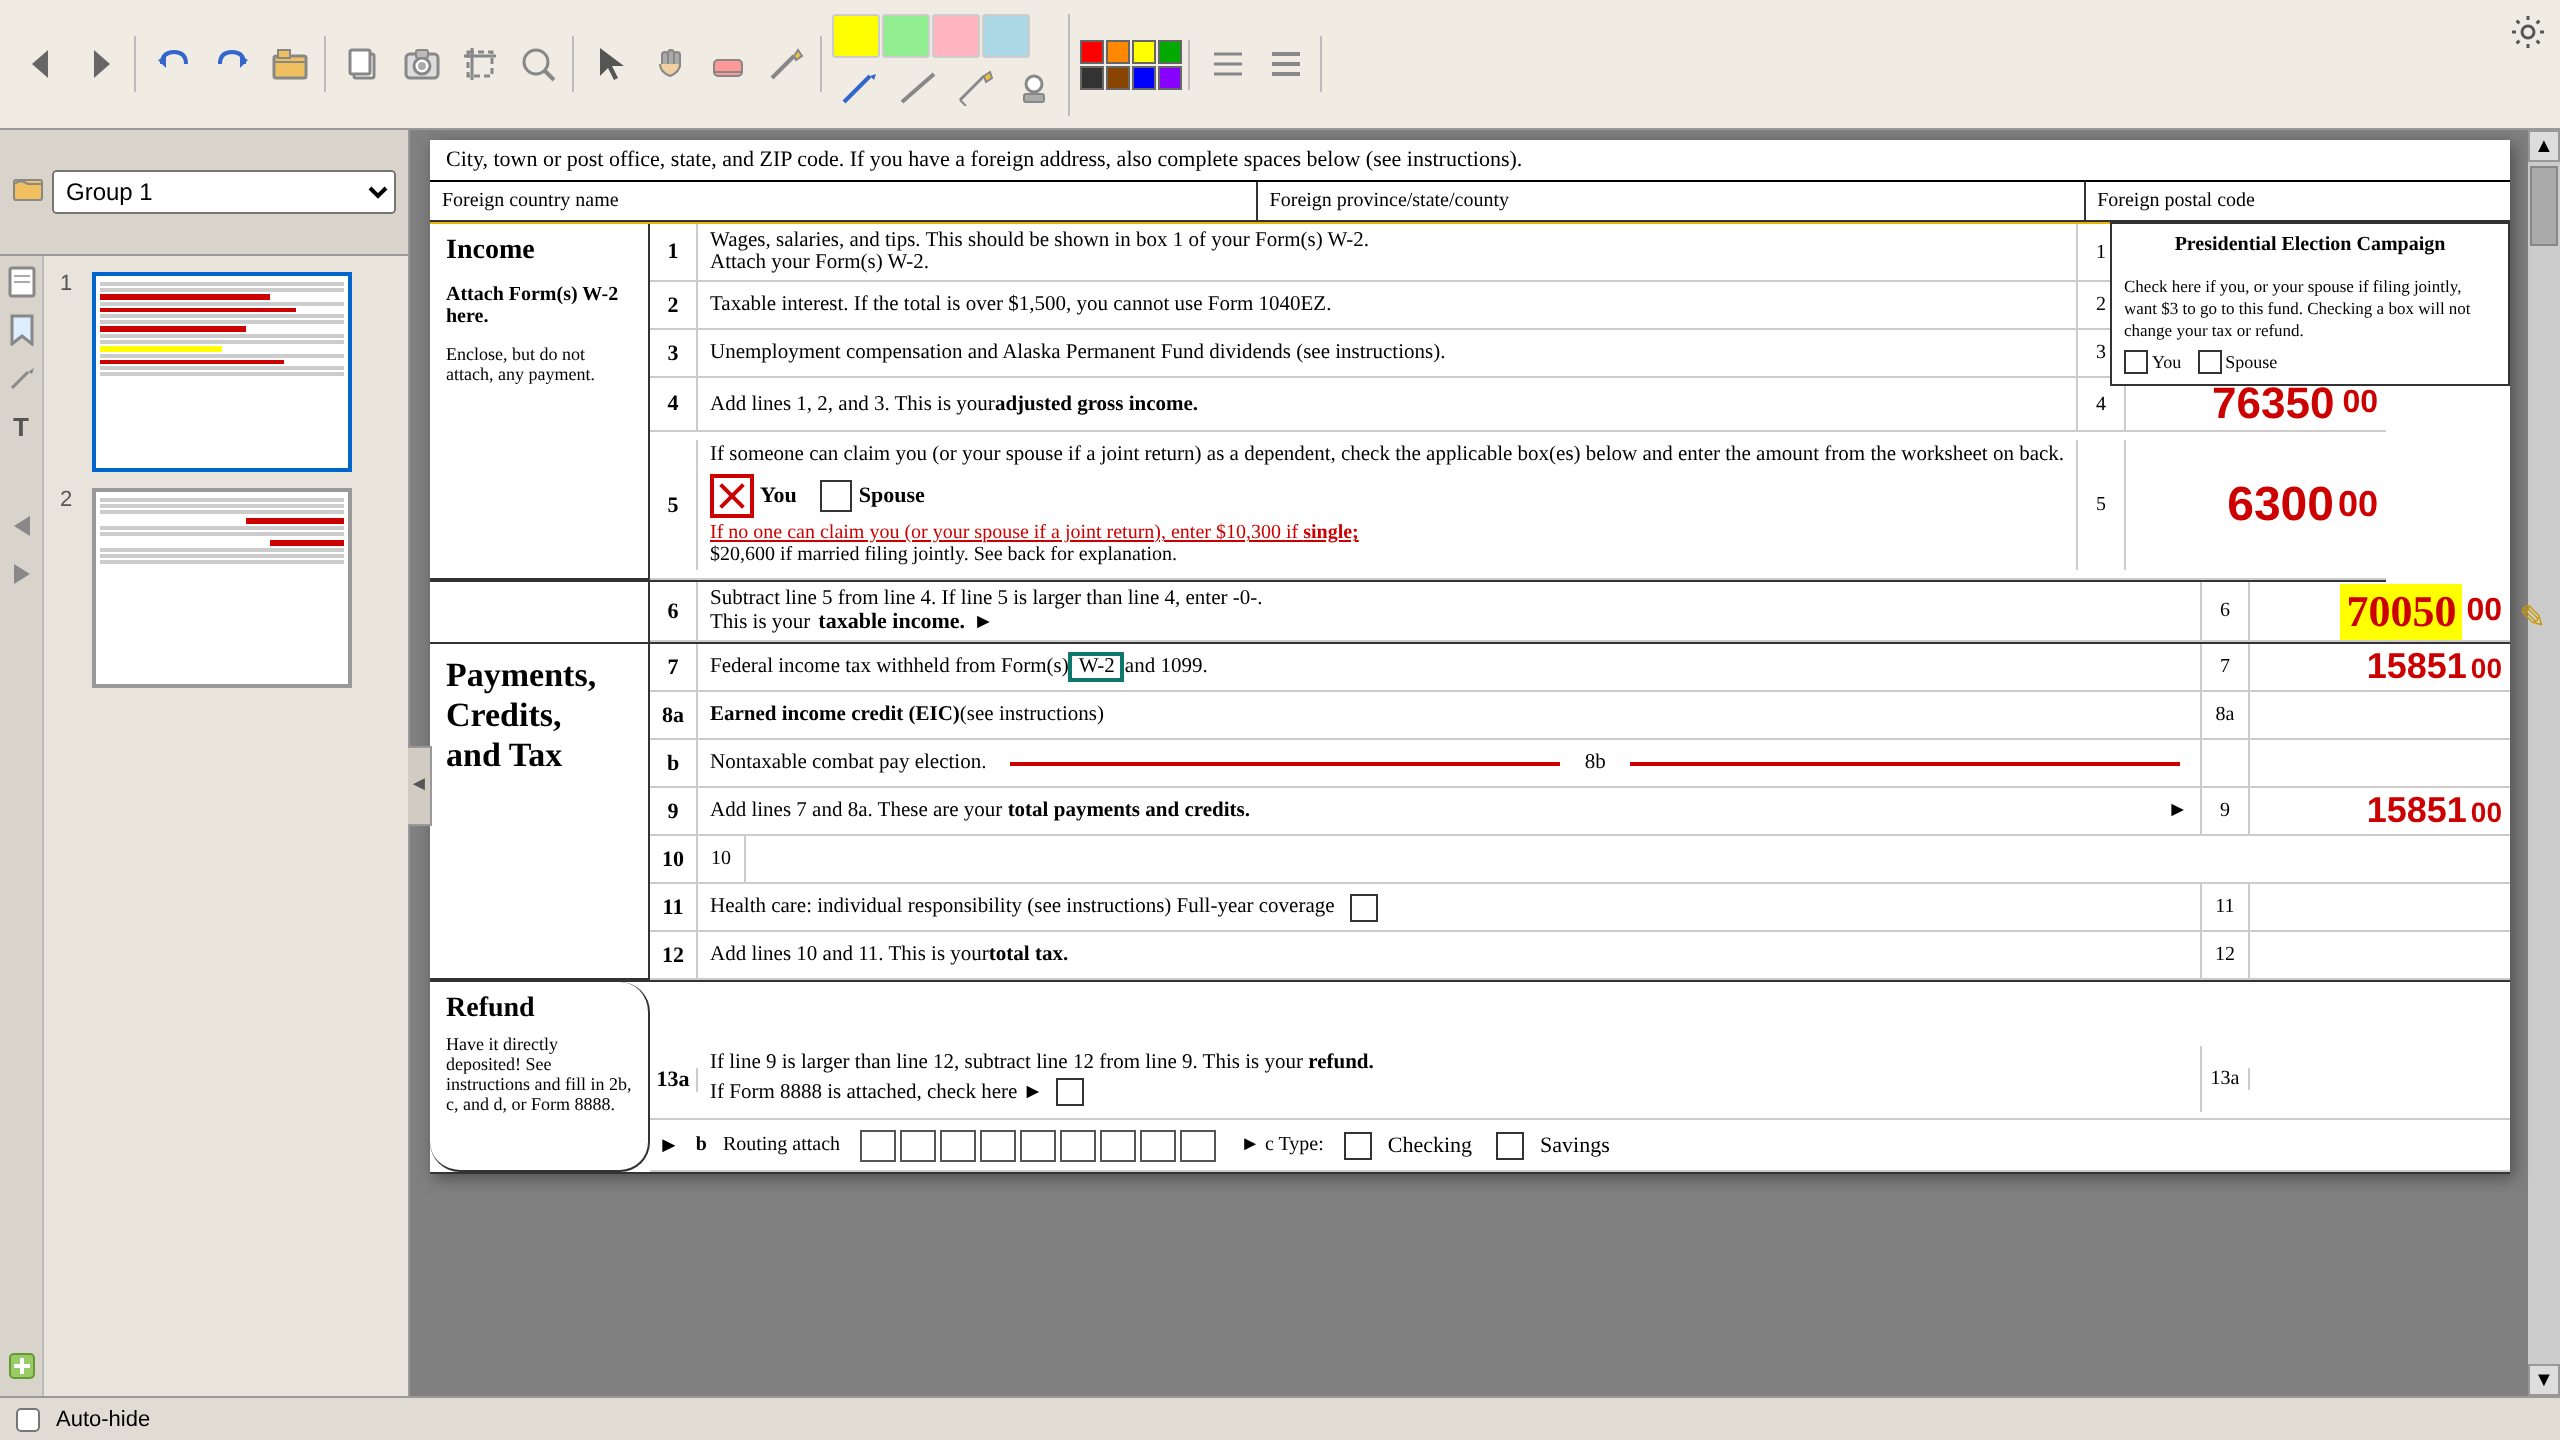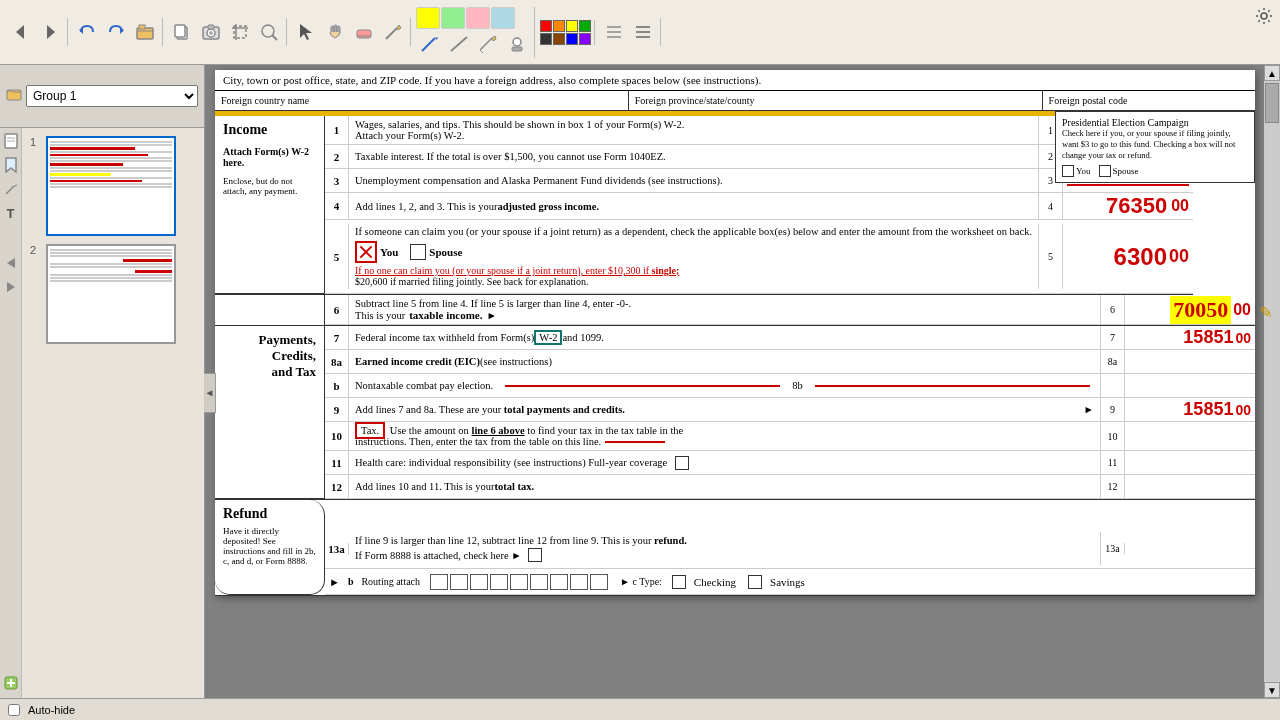--- a/index.html
+++ b/index.html
@@ -679,35 +679,35 @@
         <span>Foreign province/state/county</span>
       </div>
       <div class="foreign-col" style="flex:1;">
         <span>Foreign postal code</span>
       </div>
     </div>
 
     <div style="position:relative;display:flex;">
 
       <div style="position:absolute;right:0;top:0;width:200px;background:white;border:1px solid #333;padding:5px 6px;font-size:9px;z-index:5;">
-        <div style="font-weight:normal;font-size:10px;margin-bottom:0;">Presidential Election Campaign</div>
+        <div style="font-weight:bold;font-size:10px;text-align:center;margin-bottom:10px;">Presidential Election Campaign</div>
         <div style="font-size:8.5px;line-height:1.3;">Check here if you, or your spouse if filing jointly, want $3 to go to this fund. Checking a box will not change your tax or refund.</div>
         <div style="display:flex;gap:8px;margin-top:4px;align-items:center;">
           <div style="display:flex;align-items:center;gap:2px;">
             <div class="check-box"></div>
             <span>You</span>
           </div>
           <div style="display:flex;align-items:center;gap:2px;">
             <div class="check-box"></div>
             <span>Spouse</span>
           </div>
         </div>
       </div>
 
-      <div class="section-container" style="border-bottom:1px solid #333;border-top:5px solid #eab308;">
+      <div class="section-container" style="border-bottom:1px solid #333;border-top:1px solid #eab308;">
         <div class="section-label">
           <div class="section-title">Income</div>
           <div style="height:8px;"></div>
           <div class="section-bold">Attach Form(s) W-2 here.</div>
           <div style="height:8px;"></div>
           <div style="font-size:9px;">Enclose, but do not attach, any payment.</div>
         </div>
         <div class="rows-area">
 
           <div class="form-row">
@@ -798,21 +798,21 @@
             <span class="handwritten" style="font-size:16px;margin-left:2px;">00</span>
 
             <span style="position:absolute;right:-18px;top:8px;color:#cc9900;font-size:16px;">✎</span>
           </div>
         </div>
       </div>
     </div>
 
     <div style="display:flex;border-bottom:1px solid #333;">
       <div class="section-label" style="padding:6px 8px;">
-        <div style="font-weight:bold;font-size:13px;text-align:right;">Payments,<br>Credits,<br>and Tax</div>
+        <div style="font-weight:bold;font-size:17px;">Payments,<br>Credits,<br>and Tax</div>
       </div>
       <div class="rows-area">
 
         <div class="form-row">
           <div class="row-num">7</div>
           <div class="row-desc">
             Federal income tax withheld from Form(s) <span class="red-box">W-2</span> and 1099.
           </div>
           <div class="row-ref">7</div>
           <div class="row-amount">
@@ -848,30 +848,20 @@
           </div>
           <div class="row-ref">9</div>
           <div class="row-amount">
             <span class="handwritten hw-small">15851</span>
             <span class="handwritten" style="font-size:14px;margin-left:2px;">00</span>
           </div>
         </div>
 
         <div class="form-row">
           <div class="row-num">10</div>
-          <div class="row-desc" style="flex-direction:column;align-items:flex-start;">
-            <div>
-              <span class="red-box-tax">Tax.</span>
-              <span>Use the amount on <span class="bold underline">line 6 above</span> to find your tax in the tax table in the</span>
-            </div>
-            <div style="display:flex;align-items:center;gap:4px;">
-              <span>instructions. Then, enter the tax from the table on this line.</span>
-              <span style="height:2px;background:#cc0000;display:inline-block;width:60px;"></span>
-            </div>
-          </div>
           <div class="row-ref">10</div>
           <div class="row-amount"></div>
         </div>
 
         <div class="form-row">
           <div class="row-num">11</div>
           <div class="row-desc" style="display:flex;align-items:center;gap:8px;">
             <span>Health care: individual responsibility (see instructions)     Full-year coverage</span>
             <div class="check-empty" style="width:14px;height:14px;"></div>
           </div>

